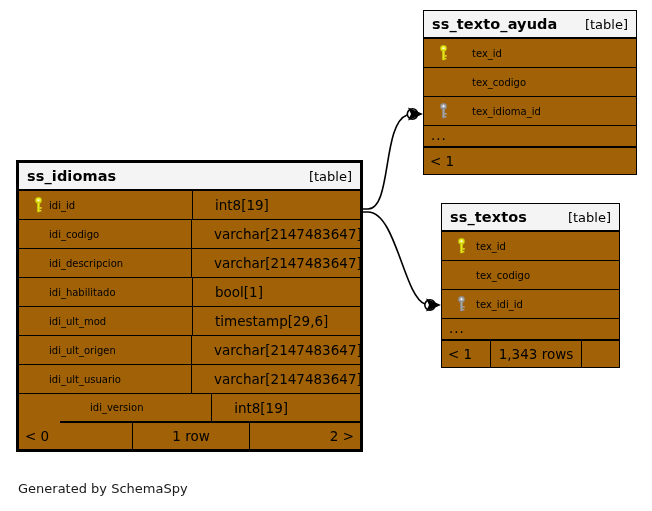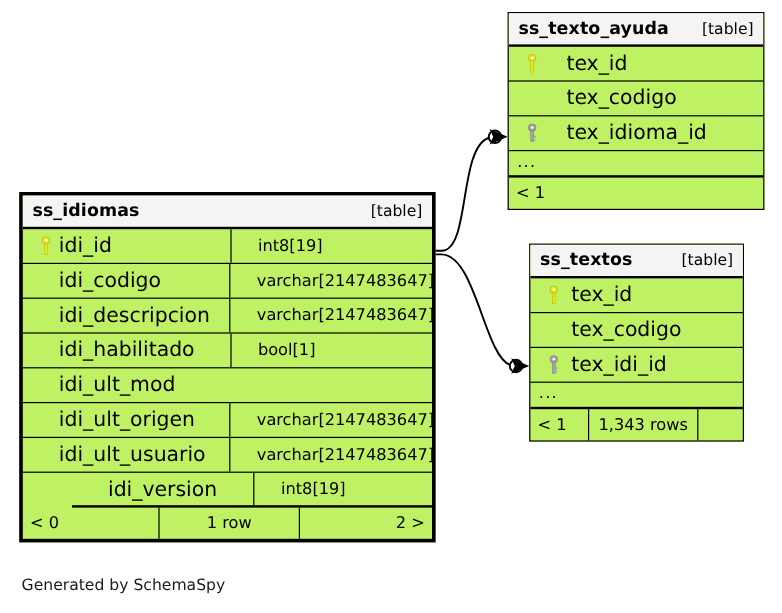--- a/index.html
+++ b/index.html
@@ -26,21 +26,21 @@
     position: absolute;
     left: 0; top: 0;
     width: 652px;
     height: 511px;
     pointer-events: none;
   }
 
   
   .er-table {
     position: absolute;
-    background: #bef264;
+    background: #a16207;
     box-sizing: border-box;
     border: 1px solid #000000;
   }
   .er-table.primary {
     border: 3px solid #000000;
   }
 
   .tbl-header {
     background: #f4f4f4;
     border-bottom: 2px solid #000000;
@@ -74,21 +74,21 @@
     height: 22px;
     border-bottom: 2px solid #000000;
   }
 
   .cell-col {
     display: flex;
     align-items: center;
     box-sizing: border-box;
     height: 100%;
     padding-left: 8px;
-    font-size: 17px;
+    font-size: 10px;
     color: #000000;
     overflow: hidden;
     white-space: nowrap;
   }
   .cell-type {
     display: flex;
     align-items: center;
     box-sizing: border-box;
     height: 100%;
     padding-left: 22px;
@@ -203,20 +203,21 @@
         <span>idi_habilitado</span>
       </div>
       <div class="cell-type" style="width:169px;">bool[1]</div>
     </div>
 
     <div class="tbl-row">
       <div class="cell-col" style="width:174px;">
         <span class="key-slot indent"></span>
         <span>idi_ult_mod</span>
       </div>
+      <div class="cell-type" style="width:169px;">timestamp[29,6]</div>
     </div>
 
     <div class="tbl-row">
       <div class="cell-col" style="width:174px;">
         <span class="key-slot indent"></span>
         <span>idi_ult_origen</span>
       </div>
       <div class="cell-type" style="width:169px;">varchar[2147483647]</div>
     </div>
 

